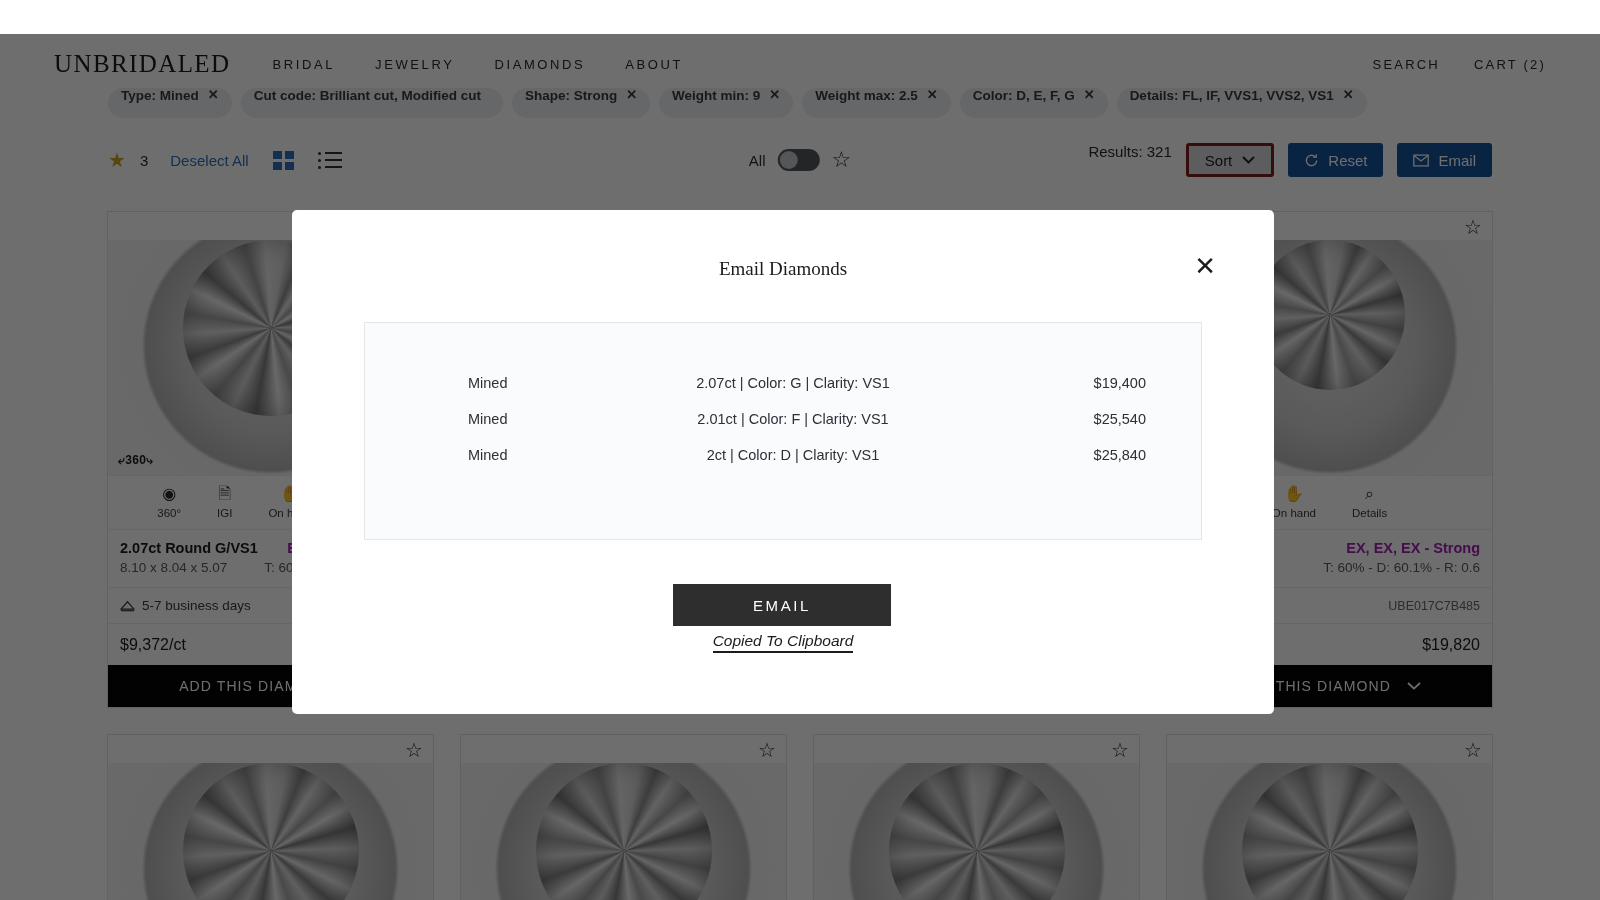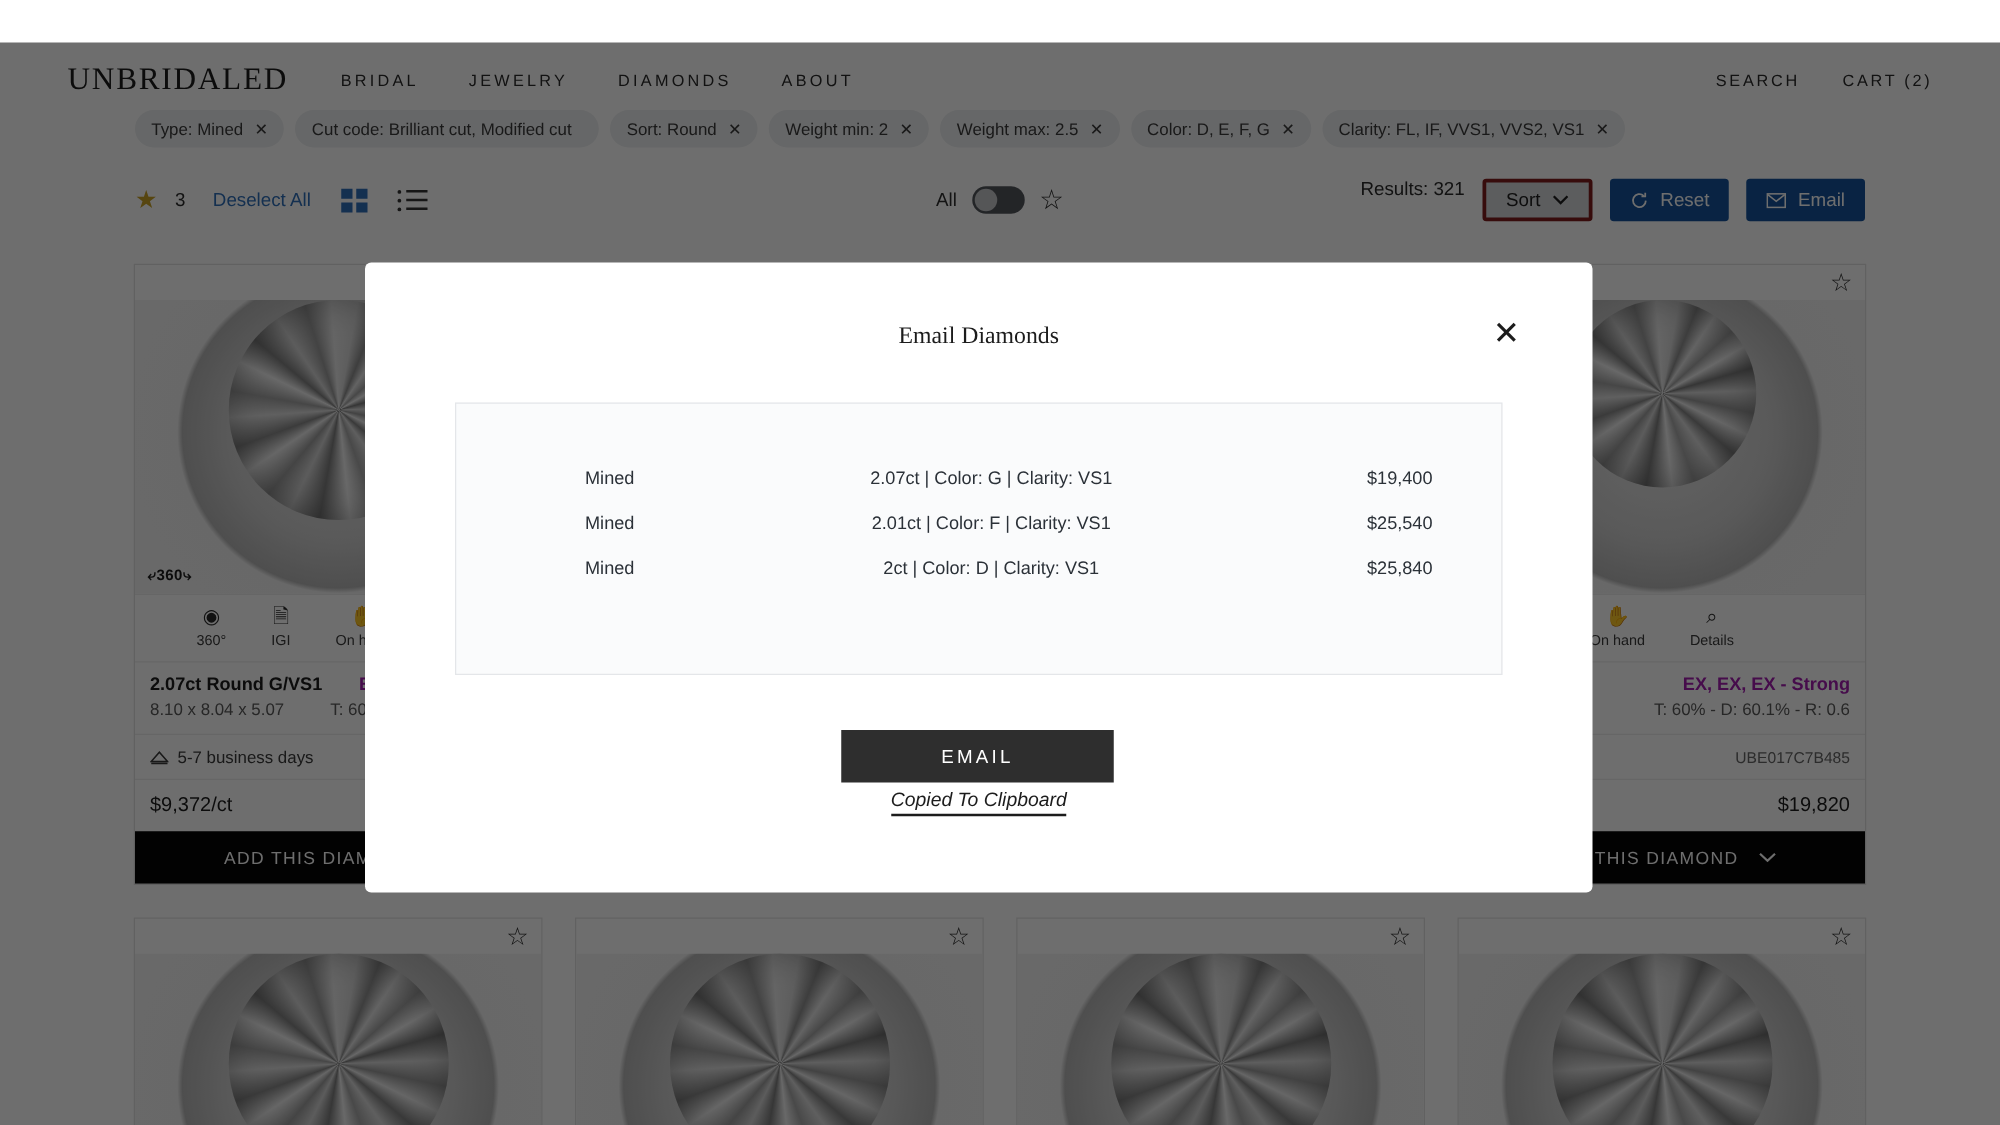--- a/index.html
+++ b/index.html
@@ -67,26 +67,26 @@
     display: flex;
     align-items: center;
     gap: 9px;
     white-space: nowrap;
   }
   .chip {
     background: #eceef0;
     border-radius: 16px;
     height: 30px;
     display: flex;
-    align-items: center;
     padding: 0 13px;
     font-size: 13.5px;
     color: #3b3b3b;
     gap: 9px;
     cursor: pointer;
+    font-weight: bold;
   }
   .chip .x { font-size: 13px; color: #3b3b3b; line-height: 1; }
 
   
   .toolbar {
     position: absolute;
     top: 126px; left: 0;
     width: 1600px; height: 36px;
     display: flex;
     align-items: center;
@@ -365,37 +365,37 @@
   <div class="chip-row">
     <div class="chip">
       <span>Type: Mined</span>
       <span class="x">✕</span>
     </div>
     <div class="chip">
       <span>Cut code: Brilliant cut, Modified cut</span>
       <span class="x"></span>
     </div>
     <div class="chip">
-      <span>Sort: Round</span>
+      <span>Shape: Strong</span>
       <span class="x">✕</span>
     </div>
     <div class="chip">
-      <span>Weight min: 2</span>
+      <span>Weight min: 9</span>
       <span class="x">✕</span>
     </div>
     <div class="chip">
       <span>Weight max: 2.5</span>
       <span class="x">✕</span>
     </div>
     <div class="chip">
       <span>Color: D, E, F, G</span>
       <span class="x">✕</span>
     </div>
     <div class="chip">
-      <span>Clarity: FL, IF, VVS1, VVS2, VS1</span>
+      <span>Details: FL, IF, VVS1, VVS2, VS1</span>
       <span class="x">✕</span>
     </div>
   </div>
 
   <div class="toolbar">
     <div class="tb-left">
       <span class="star-gold">★</span>
       <span class="sel-count">3</span>
       <span class="deselect">Deselect All</span>
       <span class="view-grid-icon">

